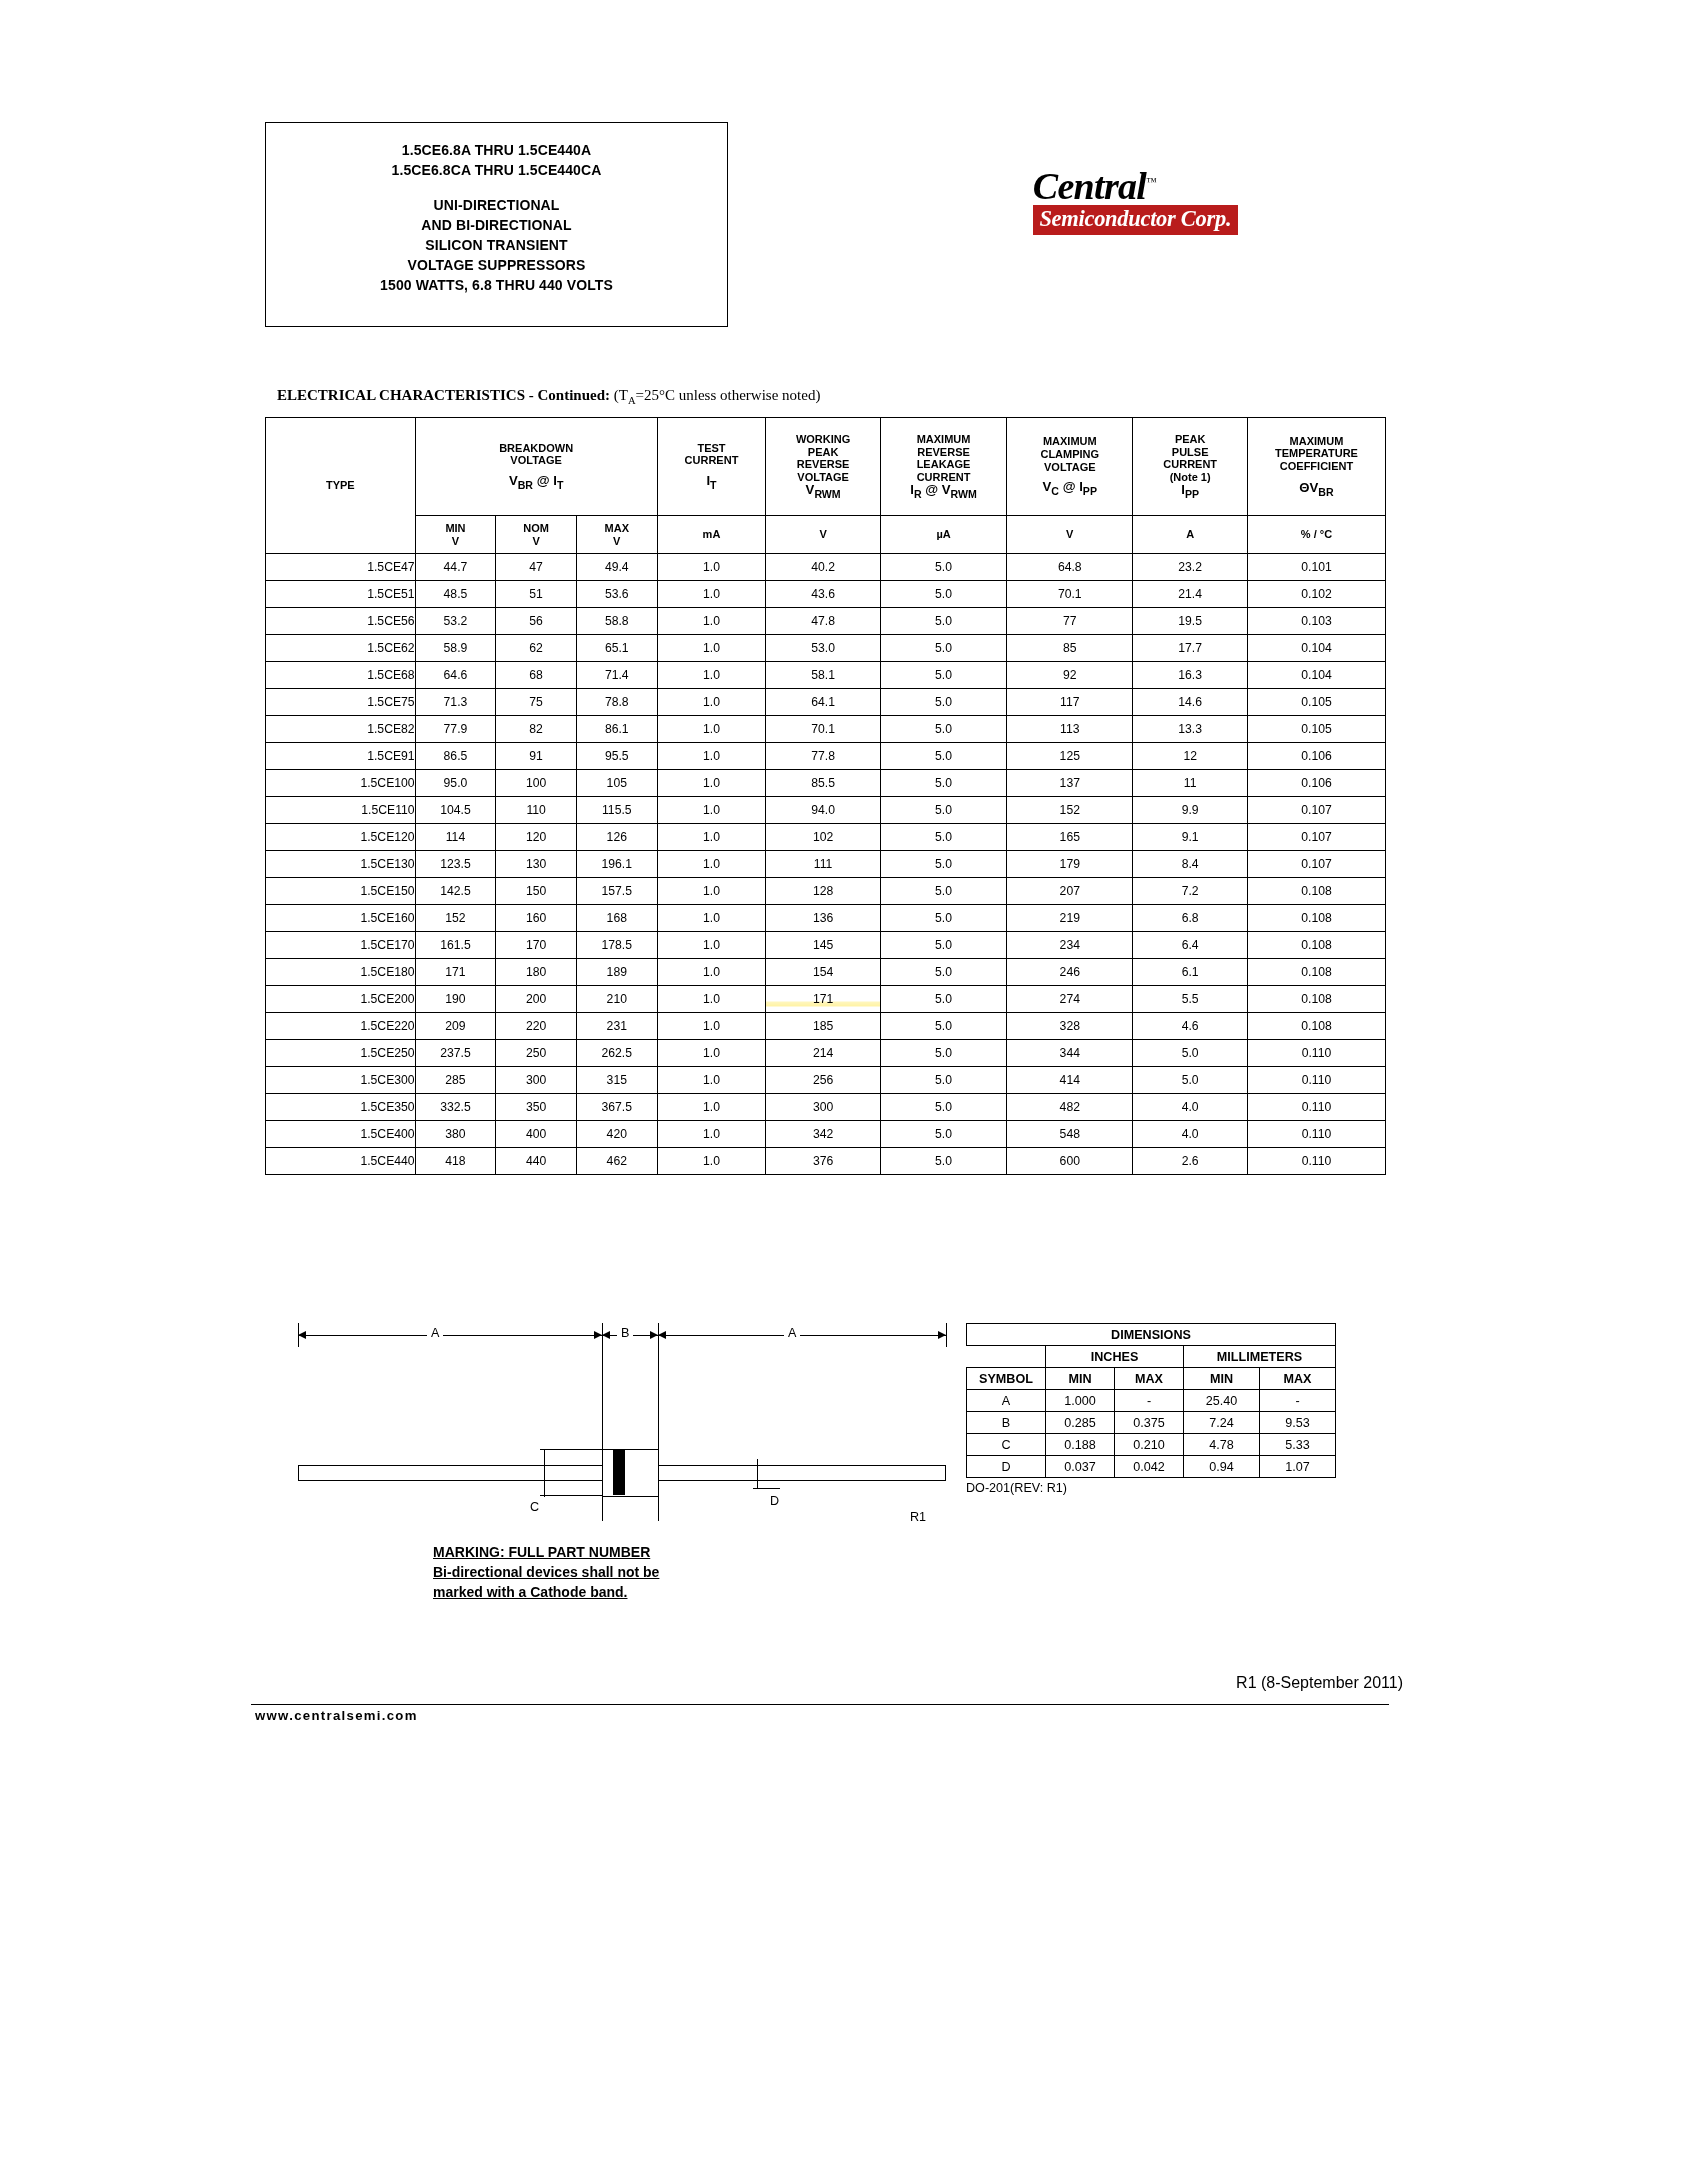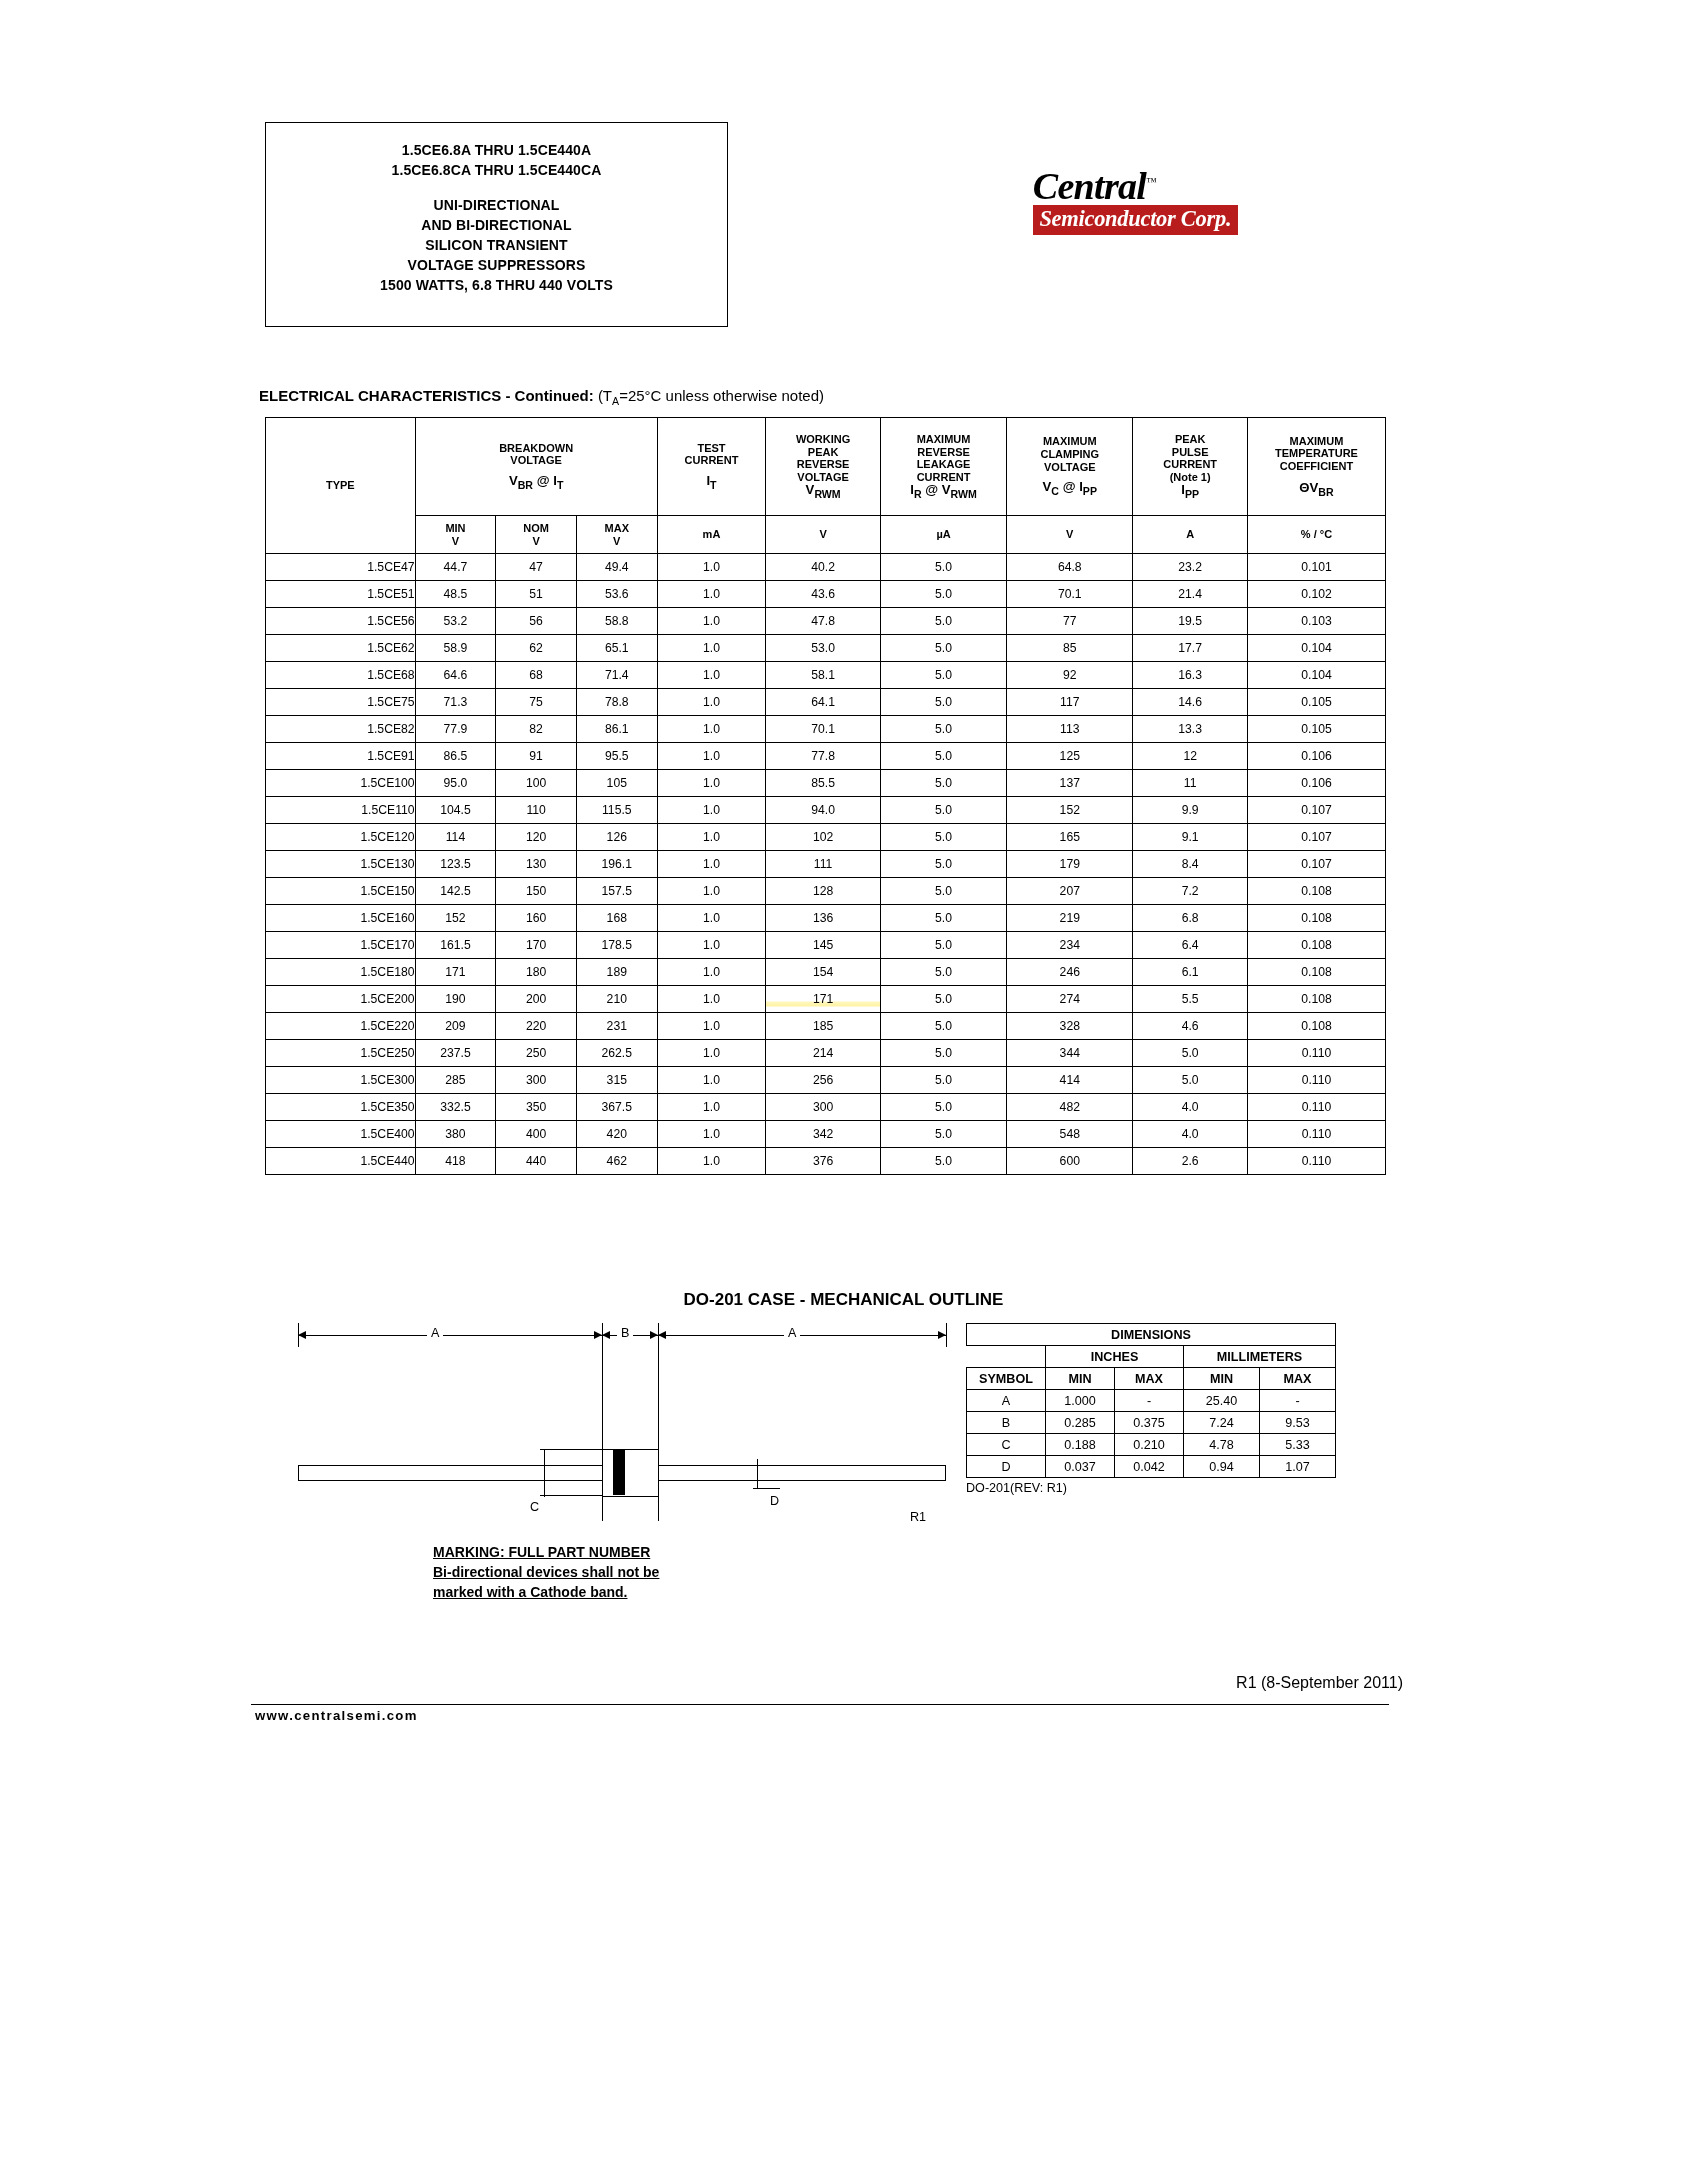--- a/index.html
+++ b/index.html
@@ -82,24 +82,25 @@
     font-style: italic;
     padding: 2px 6.6px 3.3px 6.6px;
     display: inline-block;
     line-height: 24px;
     letter-spacing: -0.3px;
   }
 
   
   .sec-heading {
     position: absolute;
-    left: 259px;
+    left: 277px;
     top: 387px;
     font-size: 15px;
     font-weight: bold;
+    font-family: Liberation Serif, serif;
   }
   .sec-heading .norm {
     font-weight: normal;
   }
   .sub {
     font-size: 10.6px;
     vertical-align: sub;
   }
 
   
@@ -624,21 +625,20 @@
             <td>376</td>
             <td>5.0</td>
             <td>600</td>
             <td>2.6</td>
             <td>0.110</td>
           </tr>
         </tbody>
     </table>
   </div>
 
-  <div class="mech-title">DO-201 CASE - MECHANICAL OUTLINE</div>
 
   <div class="drawing">
 
     <div class="vline" style="left:6.6px; top:0px; height:24px;"></div>
     <div class="vline" style="left:311px; top:0px; height:198px;"></div>
     <div class="vline" style="left:367px; top:0px; height:198px;"></div>
     <div class="vline" style="left:655px; top:0px; height:24px;"></div>
 
     <div class="dimline" style="left:6.6px; top:12px; width:304px;"></div>
     <div class="arrow-l" style="left:6.6px; top:8px;"></div>

